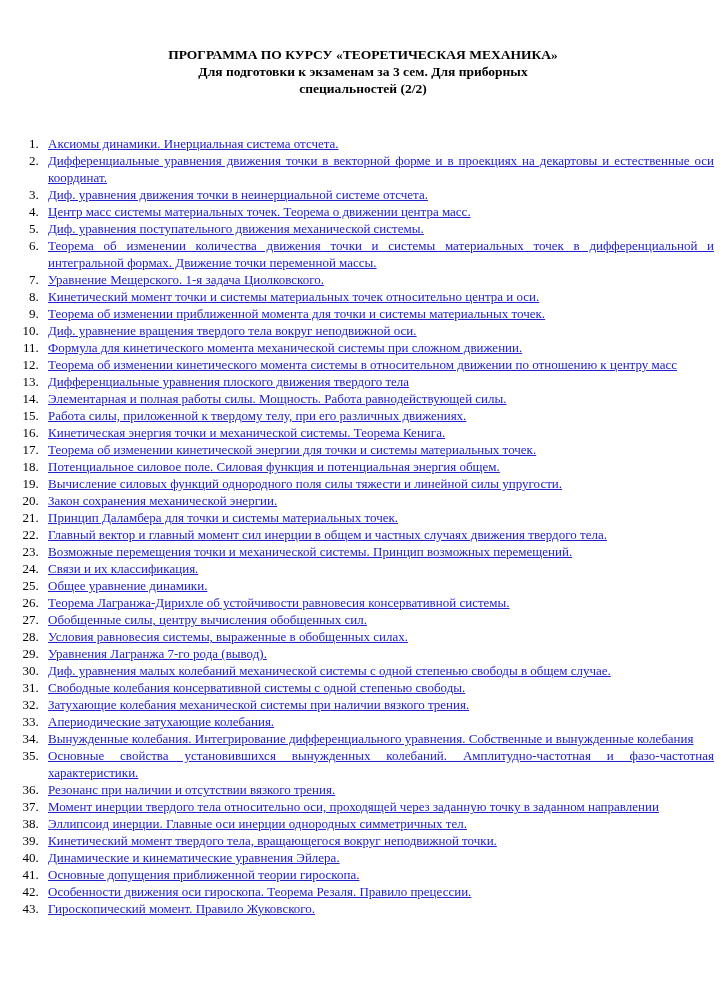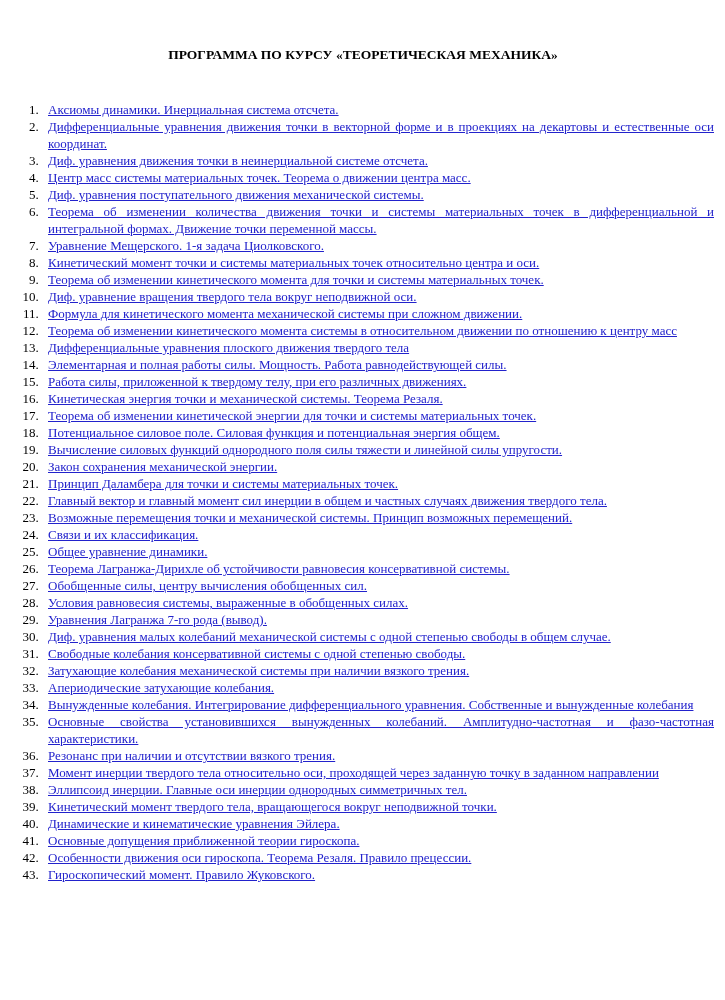--- a/index.html
+++ b/index.html
@@ -58,20 +58,22 @@
     cursor: pointer;
   }
 </style>
 </head>
 <body>
 
 <div class="page">
 
   <header class="doc-header">
     <div>ПРОГРАММА ПО КУРСУ «ТЕОРЕТИЧЕСКАЯ МЕХАНИКА»</div>
+    <div>Для подготовки к экзаменам за 3 сем. Для приборных</div>
+    <div>специальностей (2/2)</div>
   </header>
 
   <ol class="topics">
     <li class="topic">
       <a class="topic-link">Аксиомы динамики. Инерциальная система отсчета.</a>
     </li>
 
     <li class="topic">
       <a class="topic-link">Дифференциальные уравнения движения точки в векторной форме и в проекциях на декартовы и естественные оси координат.</a>
     </li>
@@ -94,21 +96,21 @@
 
     <li class="topic">
       <a class="topic-link">Уравнение Мещерского. 1-я задача Циолковского.</a>
     </li>
 
     <li class="topic">
       <a class="topic-link">Кинетический момент точки и системы материальных точек относительно центра и оси.</a>
     </li>
 
     <li class="topic">
-      <a class="topic-link">Теорема об изменении кинетического момента для точки и системы материальных точек.</a>
+      <a class="topic-link">Теорема об изменении приближенной момента для точки и системы материальных точек.</a>
     </li>
 
     <li class="topic">
       <a class="topic-link">Диф. уравнение вращения твердого тела вокруг неподвижной оси.</a>
     </li>
 
     <li class="topic">
       <a class="topic-link">Формула для кинетического момента механической системы при сложном движении.</a>
     </li>
 
@@ -122,21 +124,21 @@
 
     <li class="topic">
       <a class="topic-link">Элементарная и полная работы силы. Мощность. Работа равнодействующей силы.</a>
     </li>
 
     <li class="topic">
       <a class="topic-link">Работа силы, приложенной к твердому телу, при его различных движениях.</a>
     </li>
 
     <li class="topic">
-      <a class="topic-link">Кинетическая энергия точки и механической системы. Теорема Резаля.</a>
+      <a class="topic-link">Кинетическая энергия точки и механической системы. Теорема Кенига.</a>
     </li>
 
     <li class="topic">
       <a class="topic-link">Теорема об изменении кинетической энергии для точки и системы материальных точек.</a>
     </li>
 
     <li class="topic">
       <a class="topic-link">Потенциальное силовое поле. Силовая функция и потенциальная энергия общем.</a>
     </li>
 

